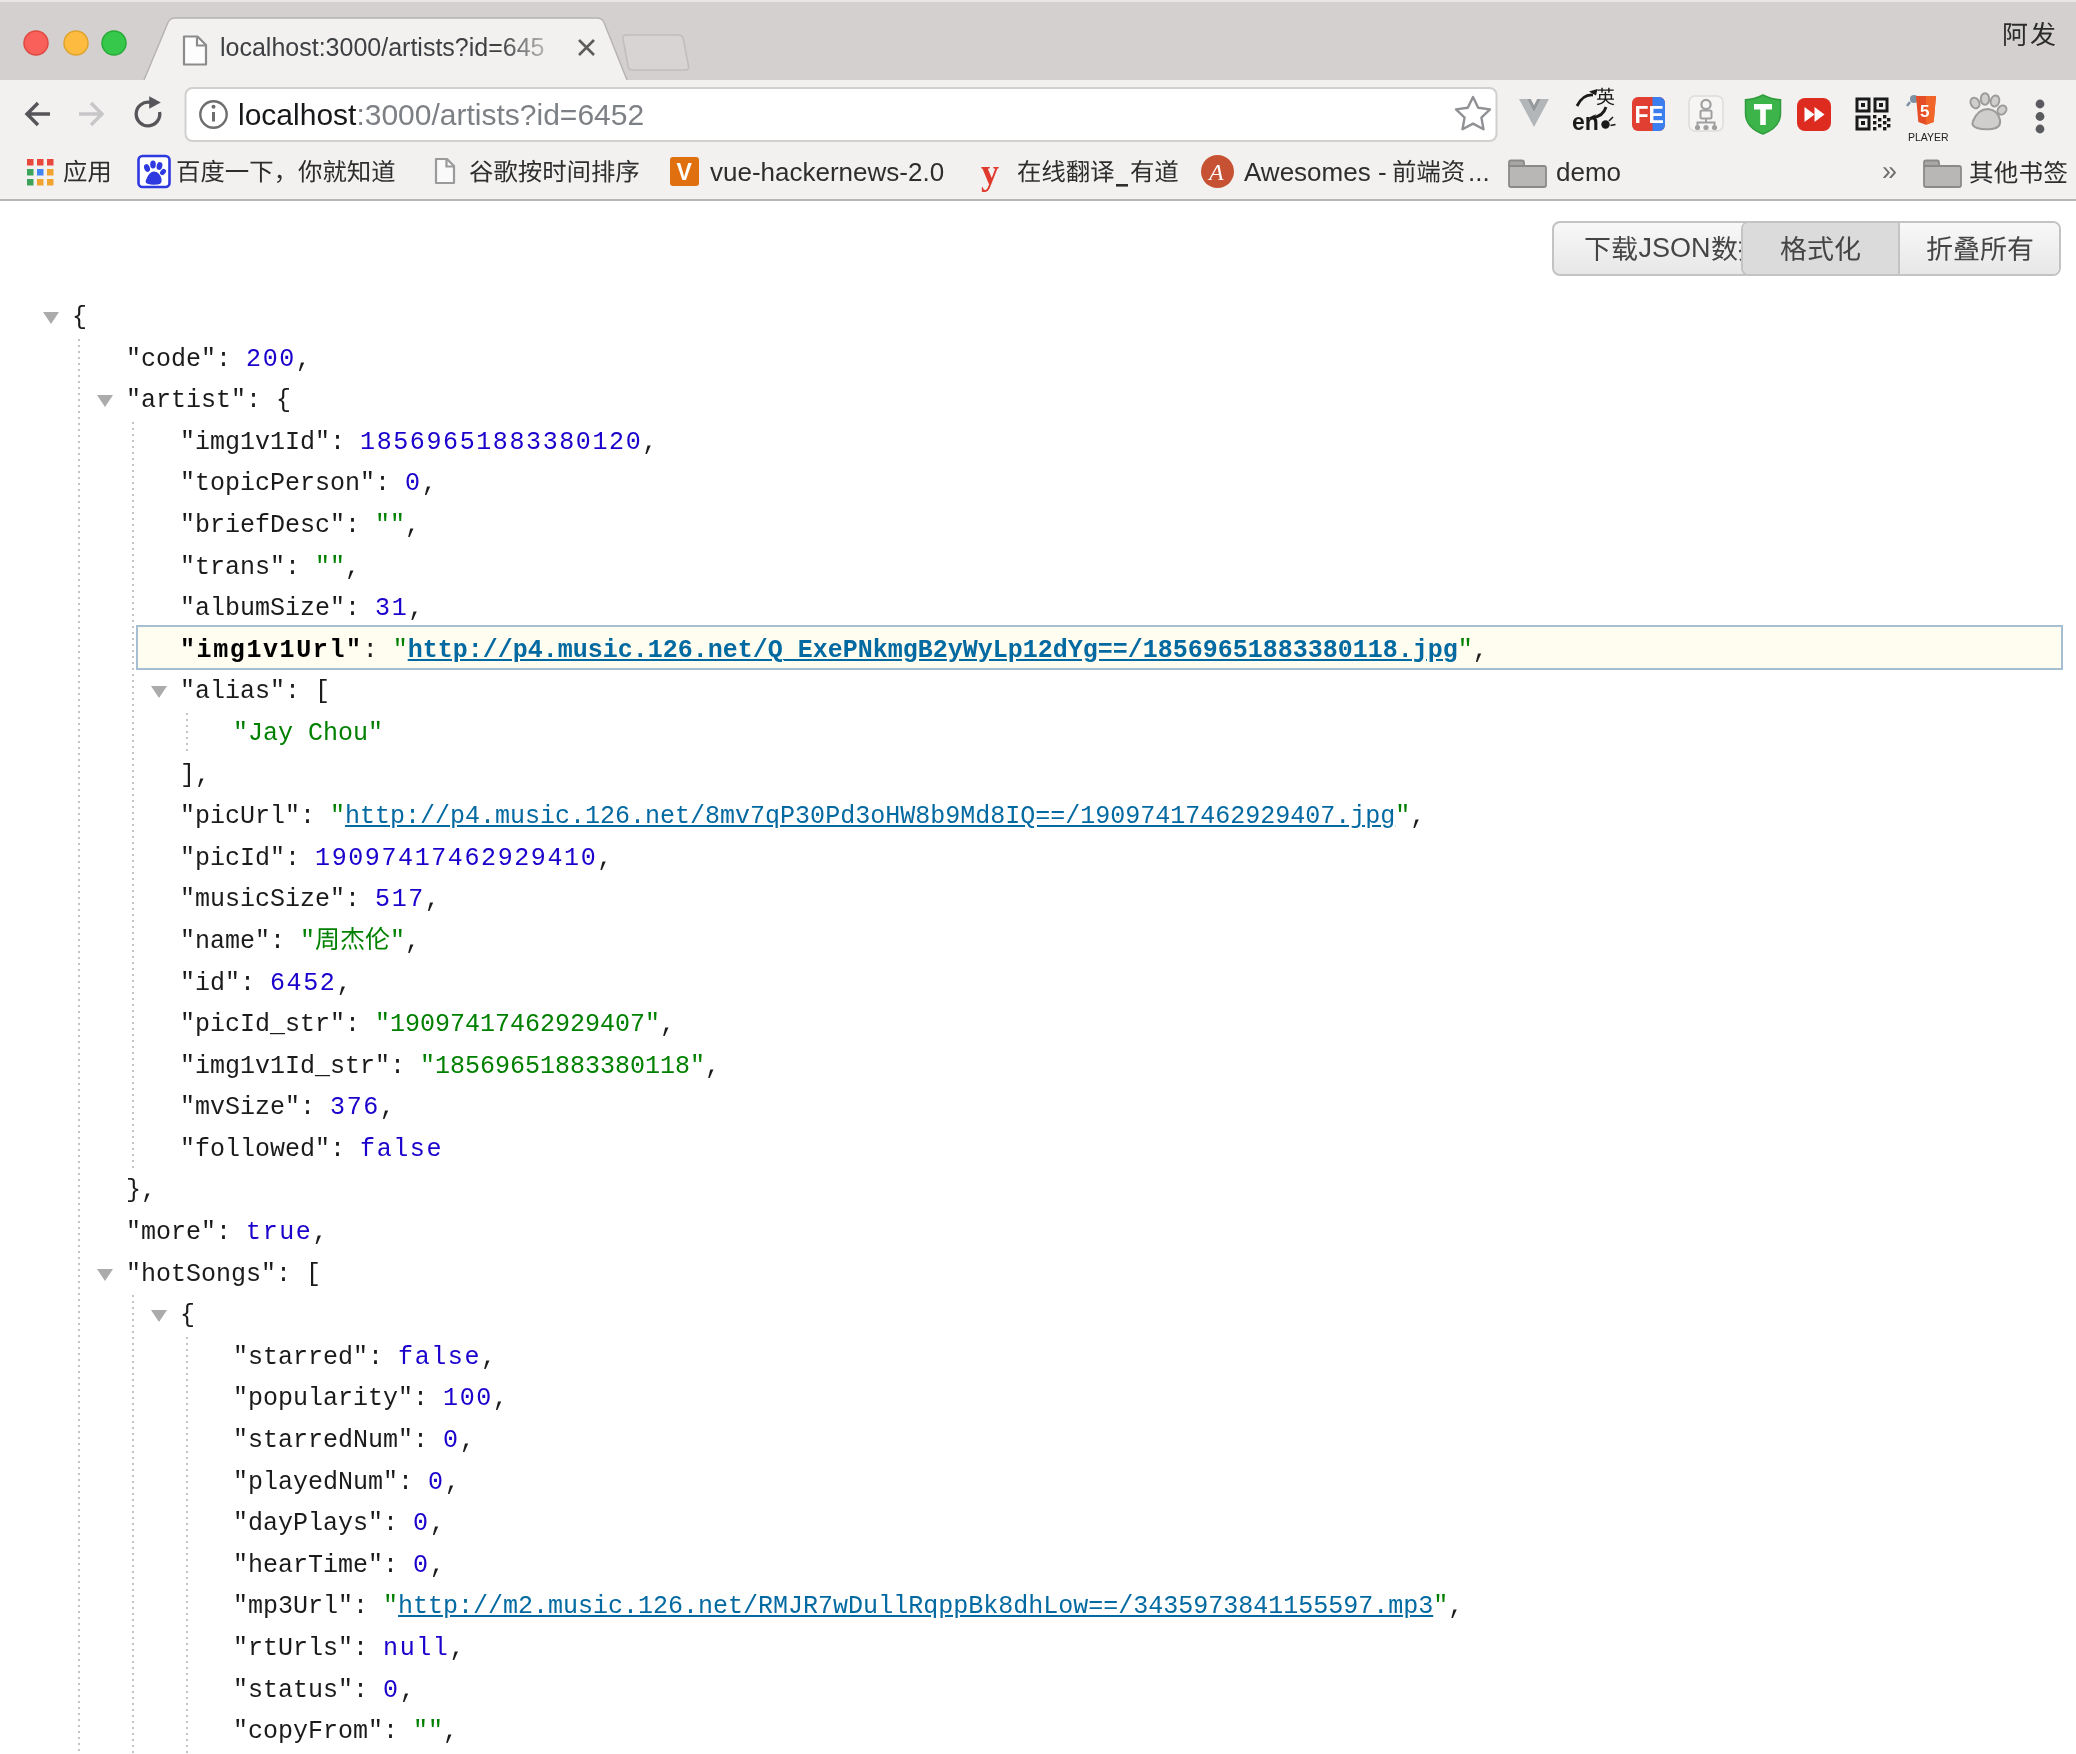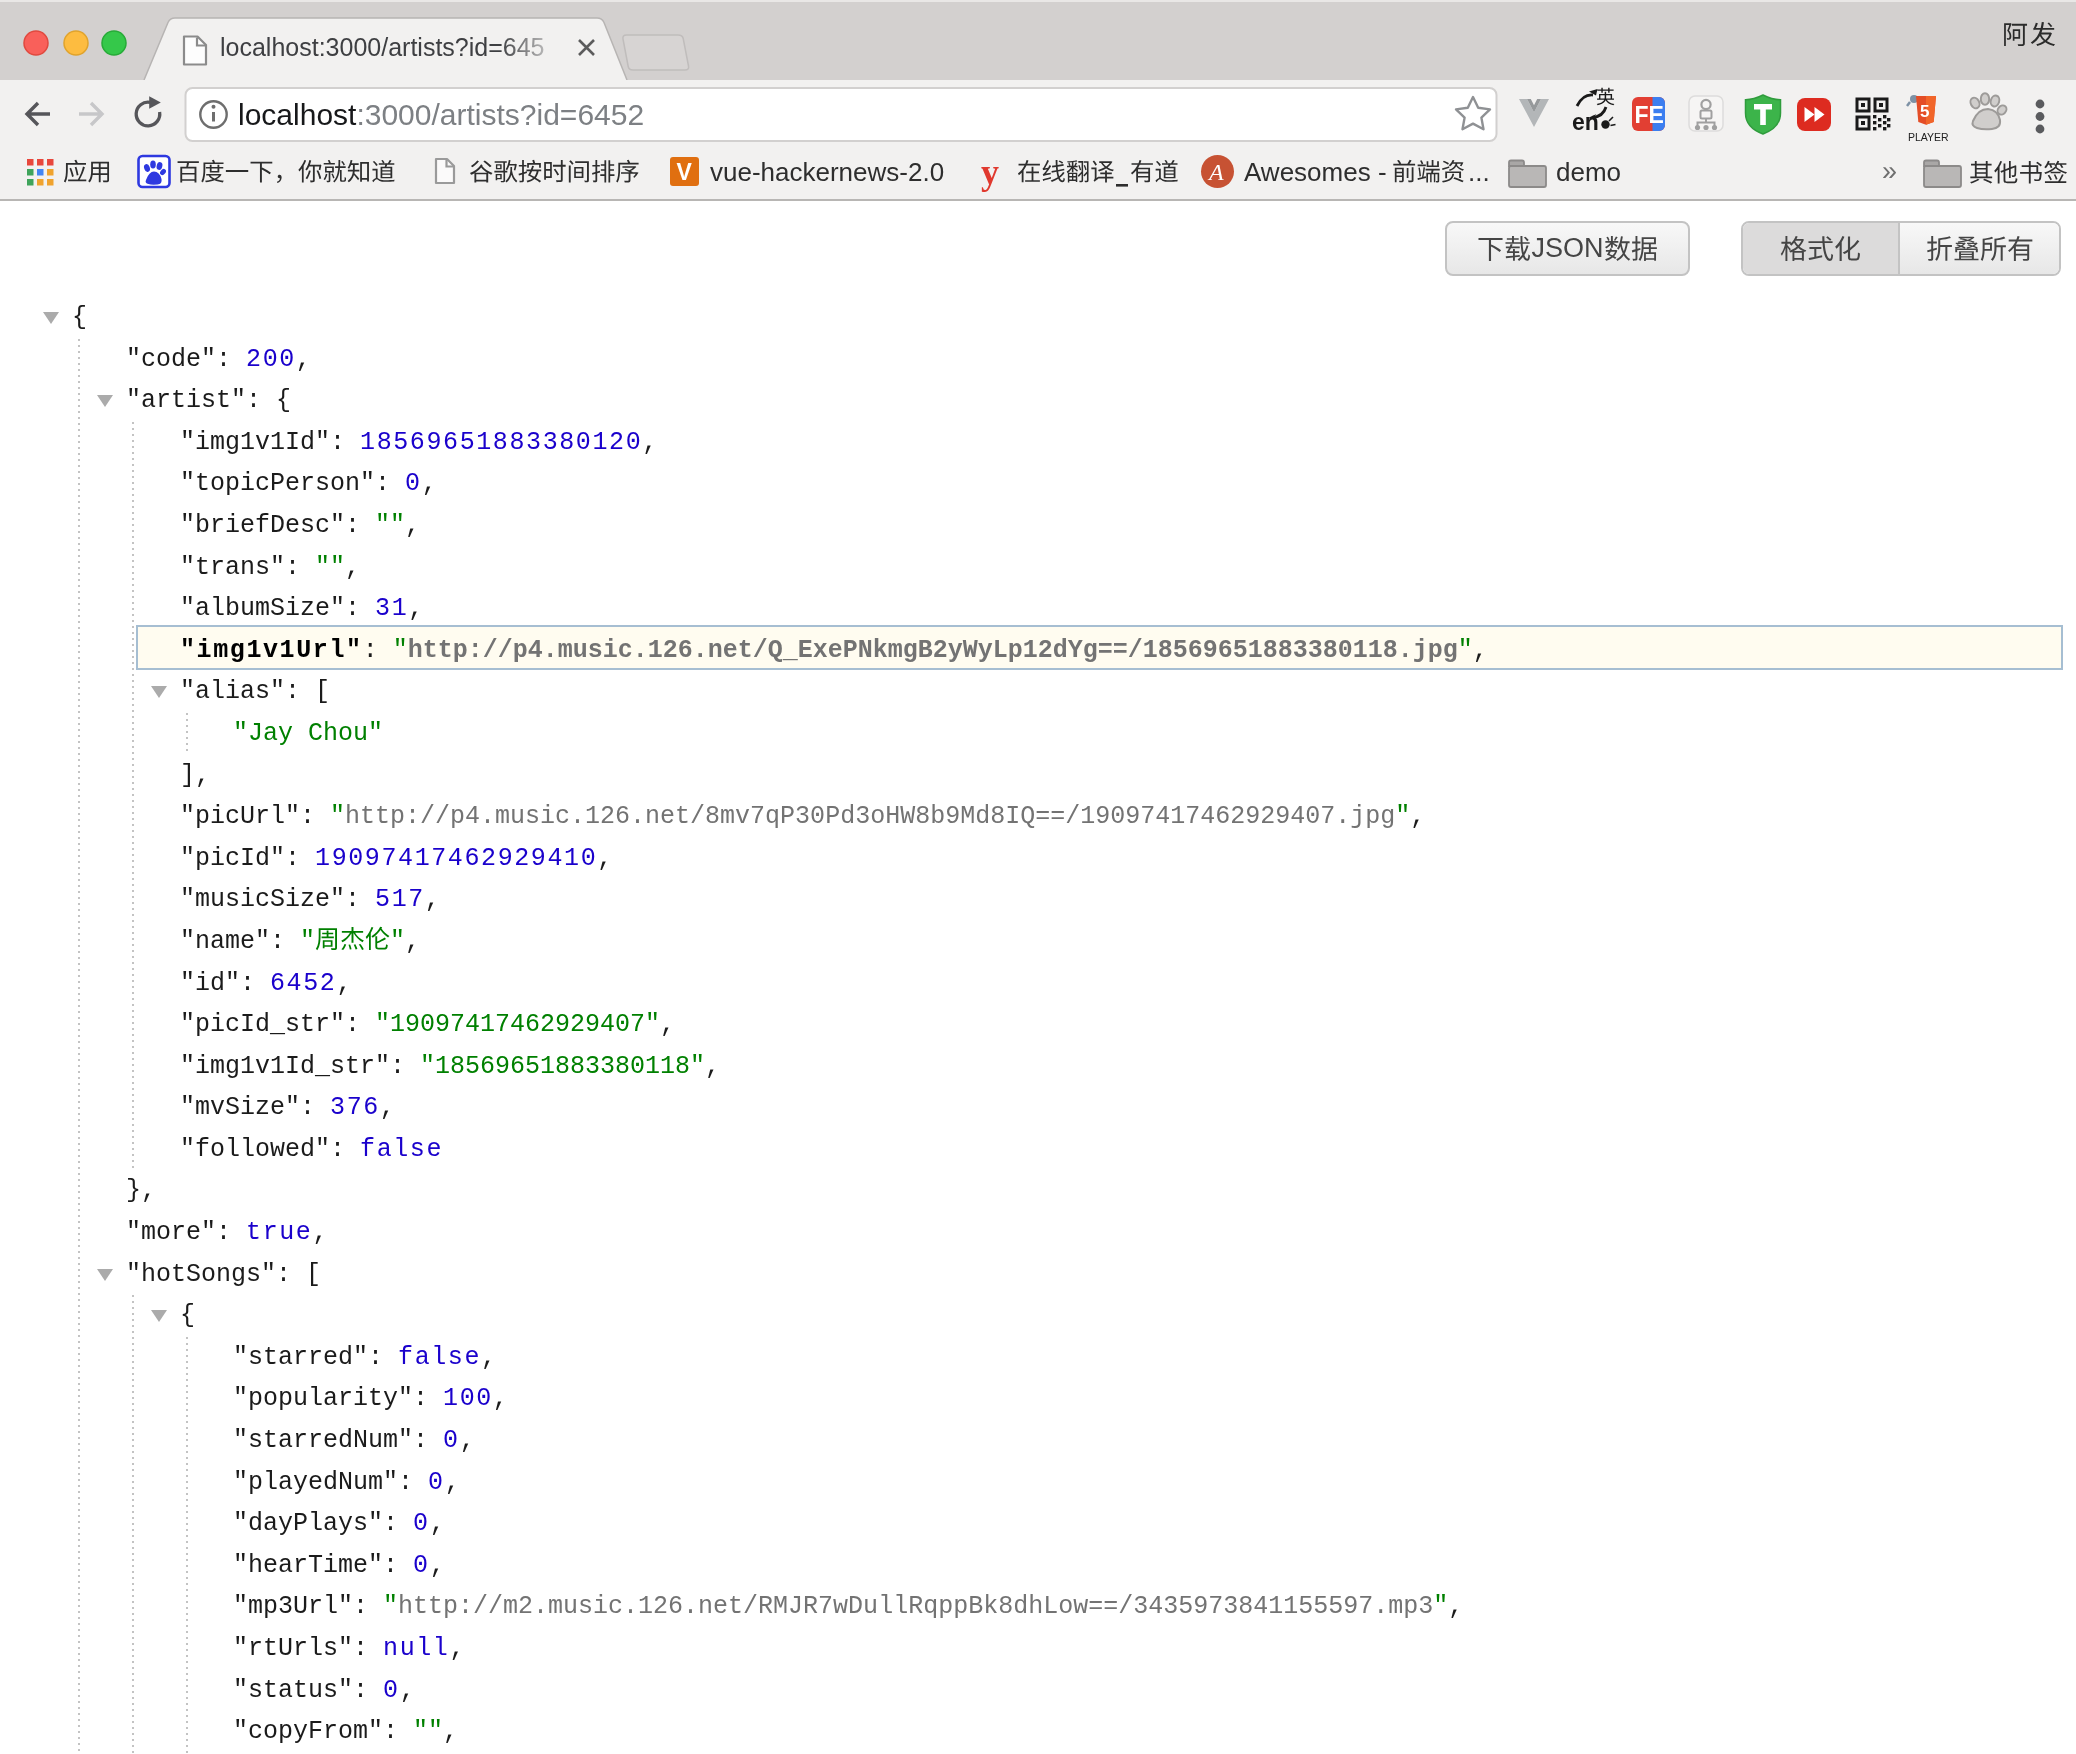--- a/index.html
+++ b/index.html
@@ -3,21 +3,21 @@
 *{margin:0;padding:0;box-sizing:border-box}
 html,body{width:2076px;height:1754px;overflow:hidden}
 body{position:relative;background:#fff;font-family:"Liberation Sans",sans-serif}
 .cj{width:1em;height:1em;display:inline-block;vertical-align:-0.13em;fill:currentColor}
 #chrome{position:absolute;top:0;left:0}
 #hl{position:absolute;left:136px;top:625px;width:1927px;height:45px;background:#fffcf0;border:2px solid #a6bed2}
 #json{position:absolute;top:297px;left:0;width:2076px;font-family:"Liberation Mono",monospace;font-size:25px;color:#1b1b1b;white-space:pre}
 .row{position:relative;height:41.6px;line-height:41.6px}
 .n{color:#1A01CC;font-weight:normal;letter-spacing:1.6px}
 .s{color:#008000}
-.u{color:#737373;}
+.u{color:#0369a1;text-decoration:underline}
 .u.b{font-weight:bold}
 .hk{font-weight:bold;letter-spacing:1.6px;color:#000}
 .tri{position:absolute;top:15px;width:0;height:0;border-left:8.5px solid transparent;border-right:8.5px solid transparent;border-top:12px solid #ababab}
 .dot{position:absolute;width:2px;background:repeating-linear-gradient(to bottom,#c3c3c3 0 2px,transparent 2px 6px)}
 .btn{position:absolute;top:221px;height:55px;border:2px solid #c3c3c3;border-radius:8px;background:linear-gradient(#f8f8f8,#e7e7e7);font-size:27px;color:#454545;display:flex;align-items:center;justify-content:center}
 #btn2{background:none;padding:0;display:flex;overflow:hidden}
 #btn2 .seg{height:100%;display:flex;align-items:center;justify-content:center}
 #btn2 .seg.on{background:#dcdbdb}
 #btn2 .seg.off{background:linear-gradient(#f8f8f8,#e7e7e7);border-left:2px solid #c3c3c3}
 </style></head>
@@ -314,21 +314,21 @@
     <use href="#g4ED6" x="1993.8" y="160" width="24.5" height="24.5" fill="#2e2e2e"></use>
     <use href="#g4E66" x="2018.6" y="160" width="24.5" height="24.5" fill="#2e2e2e"></use>
     <use href="#g7B7E" x="2043.4" y="160" width="24.5" height="24.5" fill="#2e2e2e"></use>
 <defs>
       <linearGradient id="fade" x1="0" y1="0" x2="1" y2="0">
         <stop offset="0" stop-color="#f2f1f0" stop-opacity="0"></stop>
         <stop offset="0.85" stop-color="#f2f1f0"></stop>
       </linearGradient>
     </defs>
 </svg>
-<div class="btn" id="btn1" style="left:1445px;width:245px"><svg class="cj" viewBox="0 0 100 100">
+<div class="btn" id="btn1" style="left:1552px;width:245px"><svg class="cj" viewBox="0 0 100 100">
       <use href="#g4E0B"></use>
     </svg><svg class="cj" viewBox="0 0 100 100">
       <use href="#g8F7D"></use>
     </svg>JSON<svg class="cj" viewBox="0 0 100 100">
       <use href="#g6570"></use>
     </svg><svg class="cj" viewBox="0 0 100 100">
       <use href="#g636E"></use>
     </svg></div>
 <div class="btn" id="btn2" style="left:1741px;width:320px">
     <div class="seg on" style="width:157px">

